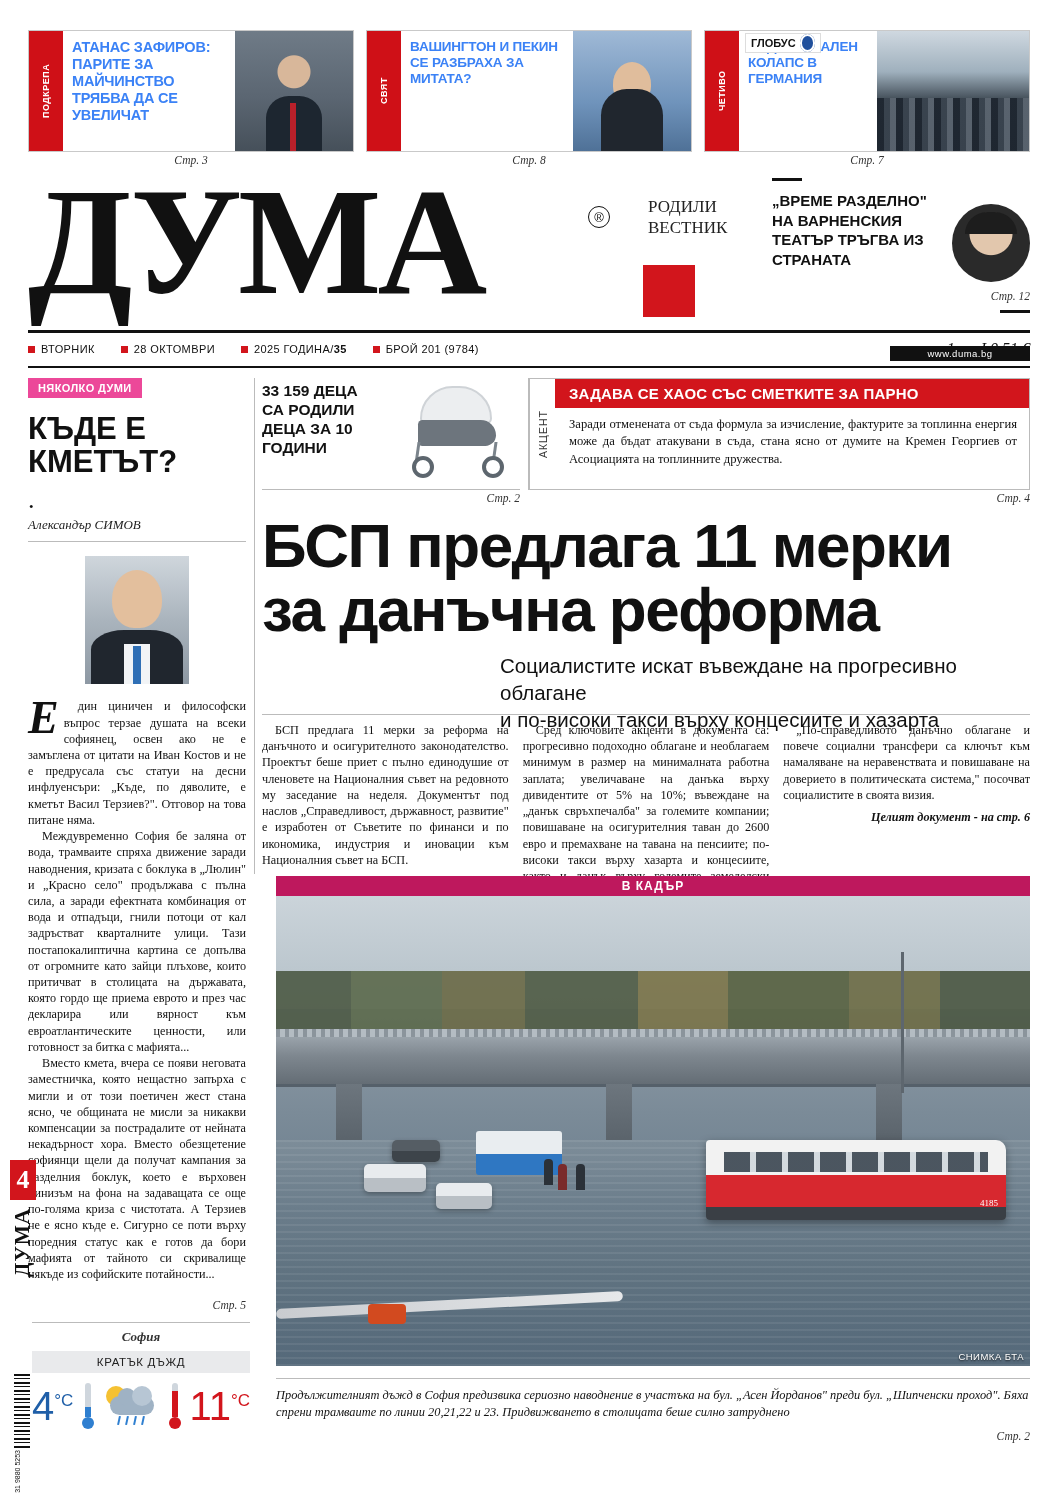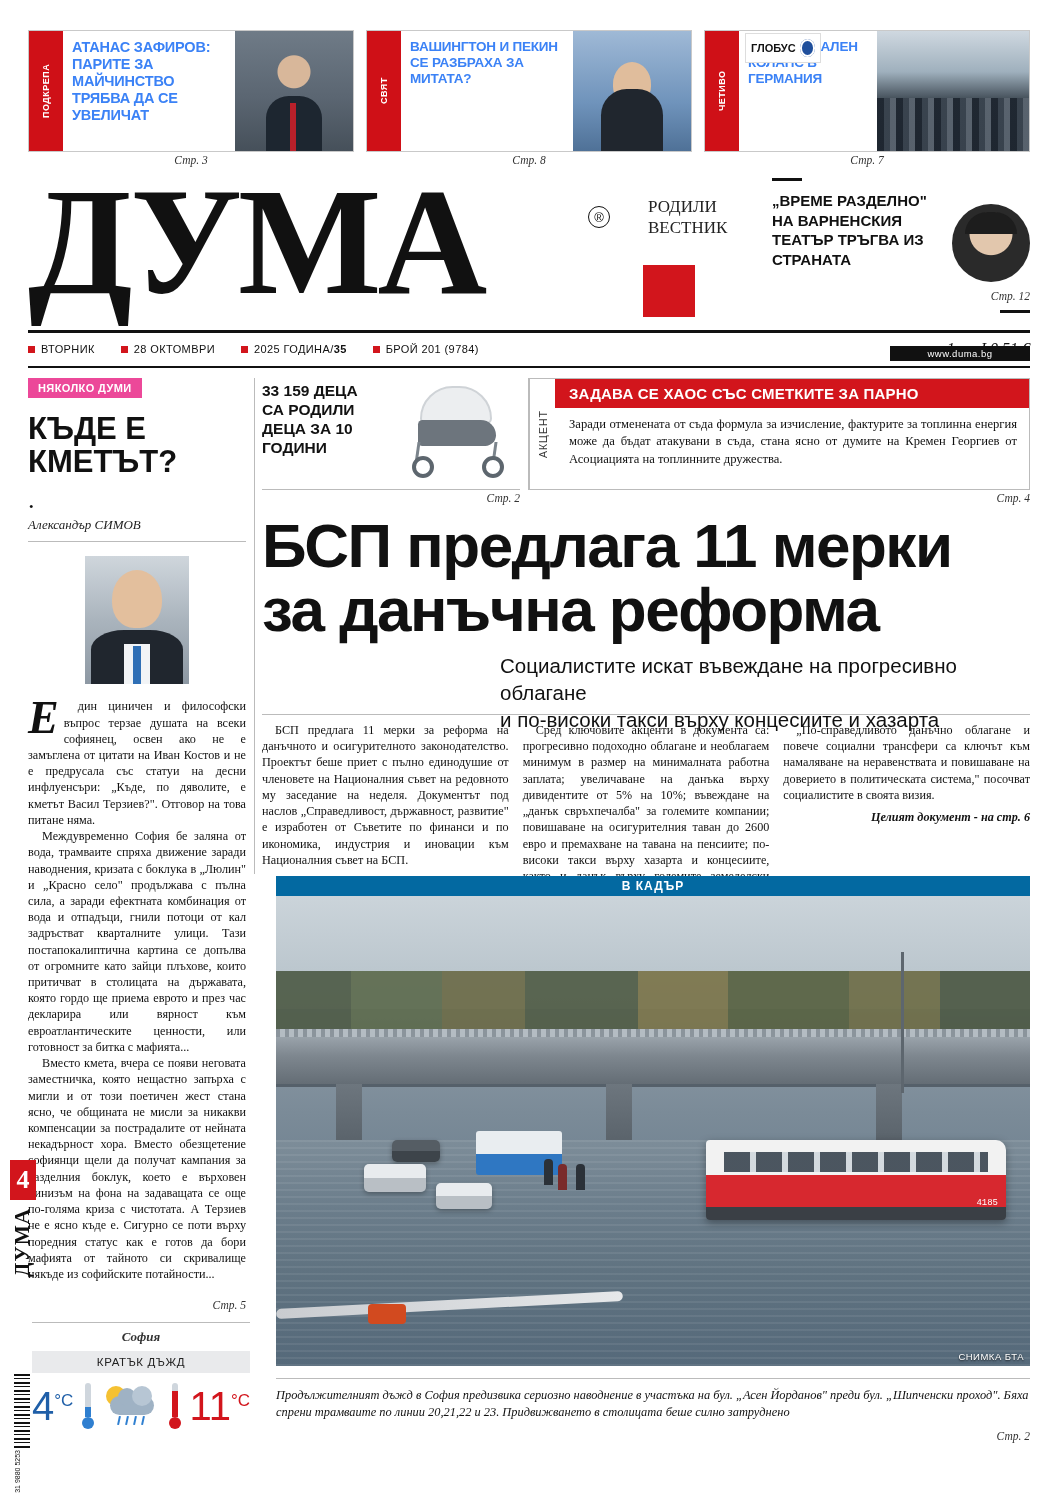--- a/index.html
+++ b/index.html
@@ -72,21 +72,21 @@
     width:100%; height:100%;
     background:linear-gradient(180deg,#cfd8e0 0%,#9fb0bd 34%,#3f4a54 58%,#27303a 100%);
     position:relative;
   }
   .ph-protest:after{
     content:""; position:absolute; left:0; right:0; bottom:0; height:44%;
     background:repeating-linear-gradient(90deg,#1e2630 0 7px,#39434e 7px 13px,#5a646f 13px 19px);
     opacity:.95;
   }
   .globus {
-    position:absolute; left:40px; top:2px; width:76px; height:30px;
+    position:absolute; left:40px; top:2px; width:76px; height:20px;
     background:#fff; border:1px solid #ddd;
     font-family:"Liberation Sans", sans-serif; font-size:11px; font-weight:bold;
     display:flex; align-items:center; gap:4px; padding:0 5px; z-index:4;
   }
   .globus .gball{
     width:18px;height:18px;border-radius:50%;
     background:#1f4f9c;
     box-shadow:inset 0 0 0 2px #fff;
   }
   .page-ref {
@@ -344,21 +344,21 @@
   .cols .c {
     flex:1; font-family:"Liberation Serif", serif; font-size:12.2px; line-height:1.33;
     text-align:justify; color:#111;
   }
   .cols .c p { margin:0; text-indent:13px; }
   .italref { font-style:italic; font-weight:bold; text-align:right; display:block; margin-top:6px; }
 
   
   .photoblock { position:absolute; left:276px; top:876px; width:754px; height:490px; }
   .kadar {
-    position:absolute; left:0; top:0; width:754px; height:20px; background:#0369a1; color:#fff;
+    position:absolute; left:0; top:0; width:754px; height:20px; background:#be185d; color:#fff;
     font-family:"Liberation Sans", sans-serif; font-weight:bold; font-size:12px;
     display:flex; align-items:center; justify-content:center; letter-spacing:1px;
   }
   .photo {
     position:absolute; left:0; top:20px; width:754px; height:470px; overflow:hidden;
     background:linear-gradient(180deg,#b9c3cb 0%,#9fadb8 16%,#8a98a4 30%,#7b8b98 46%,#6f8190 62%,#667a8a 78%,#5e7382 100%);
   }
   .sky { position:absolute; left:0; top:0; width:100%; height:24%;
     background:linear-gradient(180deg,#cbd4da 0%,#b4c0c8 100%); }
   .trees { position:absolute; left:0; top:16%; width:100%; height:20%;
@@ -391,21 +391,21 @@
     border-radius:4px 10px 4px 4px;
     box-shadow:0 3px 8px rgba(0,0,0,.35);
   }
   .tram .win{
     position:absolute; top:14%; left:6%; right:6%; height:26%;
     background:repeating-linear-gradient(90deg,#2e3a46 0 26px, #cfd6dc 26px 32px);
     opacity:.85;
   }
   .tram .num{
     position:absolute; right:8px; bottom:12px; color:#fff;
-    font-family:Liberation Mono, monospace; font-size:9px;
+    font-family:Liberation Serif, serif; font-size:9px;
   }
   .bus {
     position:absolute; left:200px; top:50%; width:86px; height:44px;
     background:linear-gradient(180deg,#e9edf0 0 52%, #2f77c2 52% 100%);
     border-radius:3px;
   }
   .car1, .car2, .car3 {
     position:absolute; border-radius:5px;
     background:linear-gradient(180deg,#e8ebee 0 50%, #b9bfc5 50% 100%);
     box-shadow:0 2px 5px rgba(0,0,0,.3);

